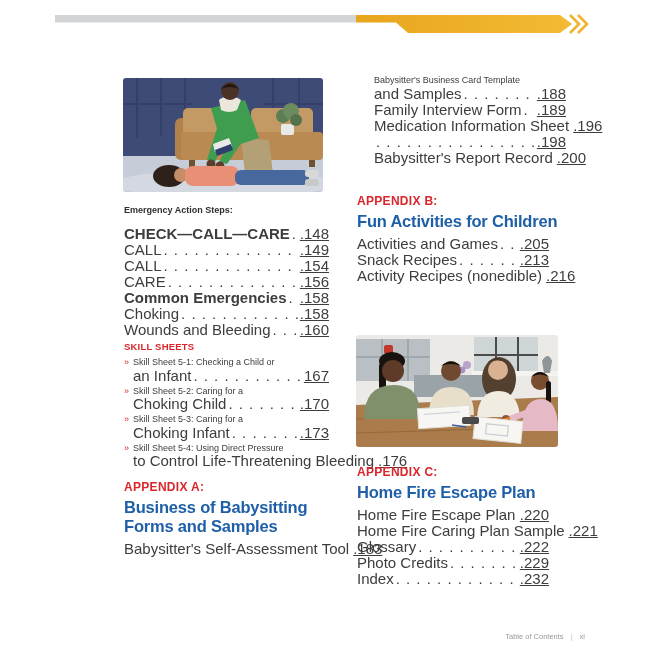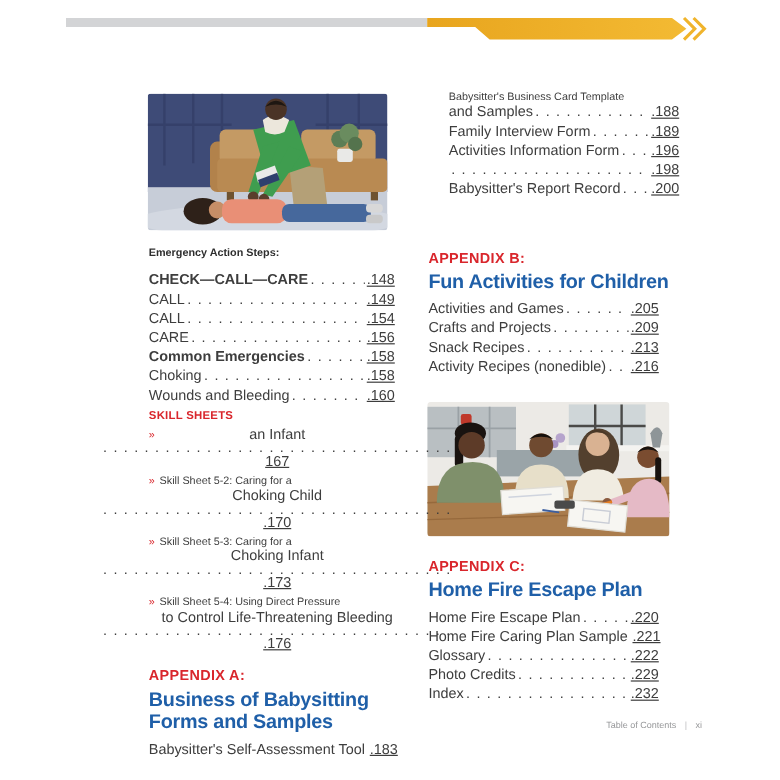--- a/index.html
+++ b/index.html
@@ -11,53 +11,53 @@
 
   
   .photo{position:absolute;border-radius:3px;overflow:hidden;}
   #photo1{left:123px;top:78px;width:200px;height:114px;}
   #photo2{left:356px;top:335px;width:202px;height:112px;}
 
   
   .col{position:absolute;}
   #left-col{left:124px;top:205px;width:205px;}
   #right-top{left:374px;top:75px;width:192px;}
-  #right-b{left:357px;top:208px;width:192px;}
+  #right-b{left:357px;top:194px;width:192px;}
   #right-c{left:357px;top:465px;width:192px;}
 
   
-  .row{display:flex;align-items:center;font-size:12px;line-height:11px;
+  .row{display:flex;align-items:flex-end;font-size:15px;line-height:11px;
        color:#3d3d3d;margin-bottom:5px;}
   .row .lbl{white-space:nowrap;}
   .row .dots{flex:1;overflow:hidden;white-space:nowrap;margin:0 2px;
              color:#3d3d3d;}
   .row .dots::after{content:". . . . . . . . . . . . . . . . . . . . . . . . . . . . . . . . . .";
              letter-spacing:1px;}
   .row .pg{white-space:nowrap;text-decoration:underline;}
   .row.bold .lbl{font-weight:bold;}
   .l1{font-size:9px;line-height:11px;color:#3d3d3d;margin-bottom:1.5px;white-space:nowrap;}
 
   .toc-subhead{font-size:9px;line-height:11px;font-weight:bold;color:#2e2e2e;
                margin-bottom:12px;}
 
   .skill-heading{color:#d9262c;font-weight:bold;font-size:9.5px;line-height:11px;
                  margin:6px 0 5px 0;letter-spacing:.2px;}
   .skill{display:flex;gap:4px;margin-bottom:5px;}
   .skill .chev{color:#d9262c;font-size:9px;line-height:11px;flex:0 0 auto;}
   .skill .skill-body{flex:1;min-width:0;}
-  .skill .row{margin-bottom:0;flex-direction:column;}
+  .skill .row{margin-bottom:0;}
 
   .appendix-label{color:#d9262c;font-weight:bold;font-size:12px;line-height:14px;
                   margin:14px 0 4px 0;letter-spacing:.3px;}
   .appendix-label.first{margin-top:0;}
   .app-title{color:#1f5fa8;font-weight:bold;font-size:16.5px;line-height:19px;
              margin-bottom:7px;white-space:nowrap;letter-spacing:-.2px;}
 
   
-  .footer{position:absolute;top:600px;right:65px;display:flex;align-items:flex-start;
+  .footer{position:absolute;top:632px;right:65px;display:flex;align-items:flex-start;
           gap:7px;font-size:7.5px;color:#97989a;}
   .footer .divider{color:#c0c1c3;}
 </style>
 </head>
 <body>
 
 <div class="page">
 
   <svg class="banner" viewBox="0 0 650 44" xmlns="http://www.w3.org/2000/svg">
     <defs>
@@ -222,20 +222,21 @@
       <span class="lbl">Wounds and Bleeding</span>
       <span class="dots"></span>
       <span class="pg">.160</span>
     </div>
 
     <div class="skill-heading">SKILL SHEETS</div>
 
     <div class="skill">
       <span class="chev">»</span>
       <div class="skill-body">
+        <div class="l1">Skill Sheet 5-1: Checking a Child or</div>
         <div class="row">
           <span class="lbl">an Infant</span>
           <span class="dots"></span>
           <span class="pg">167</span>
         </div>
       </div>
     </div>
     <div class="skill">
       <span class="chev">»</span>
       <div class="skill-body">
@@ -291,21 +292,21 @@
         <span class="dots"></span>
         <span class="pg">.188</span>
       </div>
     </div>
     <div class="row">
       <span class="lbl">Family Interview Form</span>
       <span class="dots"></span>
       <span class="pg">.189</span>
     </div>
     <div class="row">
-      <span class="lbl">Activities Information Form</span>
+      <span class="lbl">Medication Information Sheet</span>
       <span class="dots"></span>
       <span class="pg">.196</span>
     </div>
     <div class="row">
       <span class="dots"></span>
       <span class="pg">.198</span>
     </div>
     <div class="row">
       <span class="lbl">Babysitter's Report Record</span>
       <span class="dots"></span>
@@ -313,25 +314,20 @@
     </div>
   </div>
 
   <div class="col" id="right-b">
     <div class="appendix-label first">APPENDIX B:</div>
     <div class="app-title">Fun Activities for Children</div>
     <div class="row">
       <span class="lbl">Activities and Games</span>
       <span class="dots"></span>
       <span class="pg">.205</span>
-    </div>
-    <div class="row">
-      <span class="lbl">Crafts and Projects</span>
-      <span class="dots"></span>
-      <span class="pg">.209</span>
     </div>
     <div class="row">
       <span class="lbl">Snack Recipes</span>
       <span class="dots"></span>
       <span class="pg">.213</span>
     </div>
     <div class="row">
       <span class="lbl">Activity Recipes (nonedible)</span>
       <span class="dots"></span>
       <span class="pg">.216</span>

